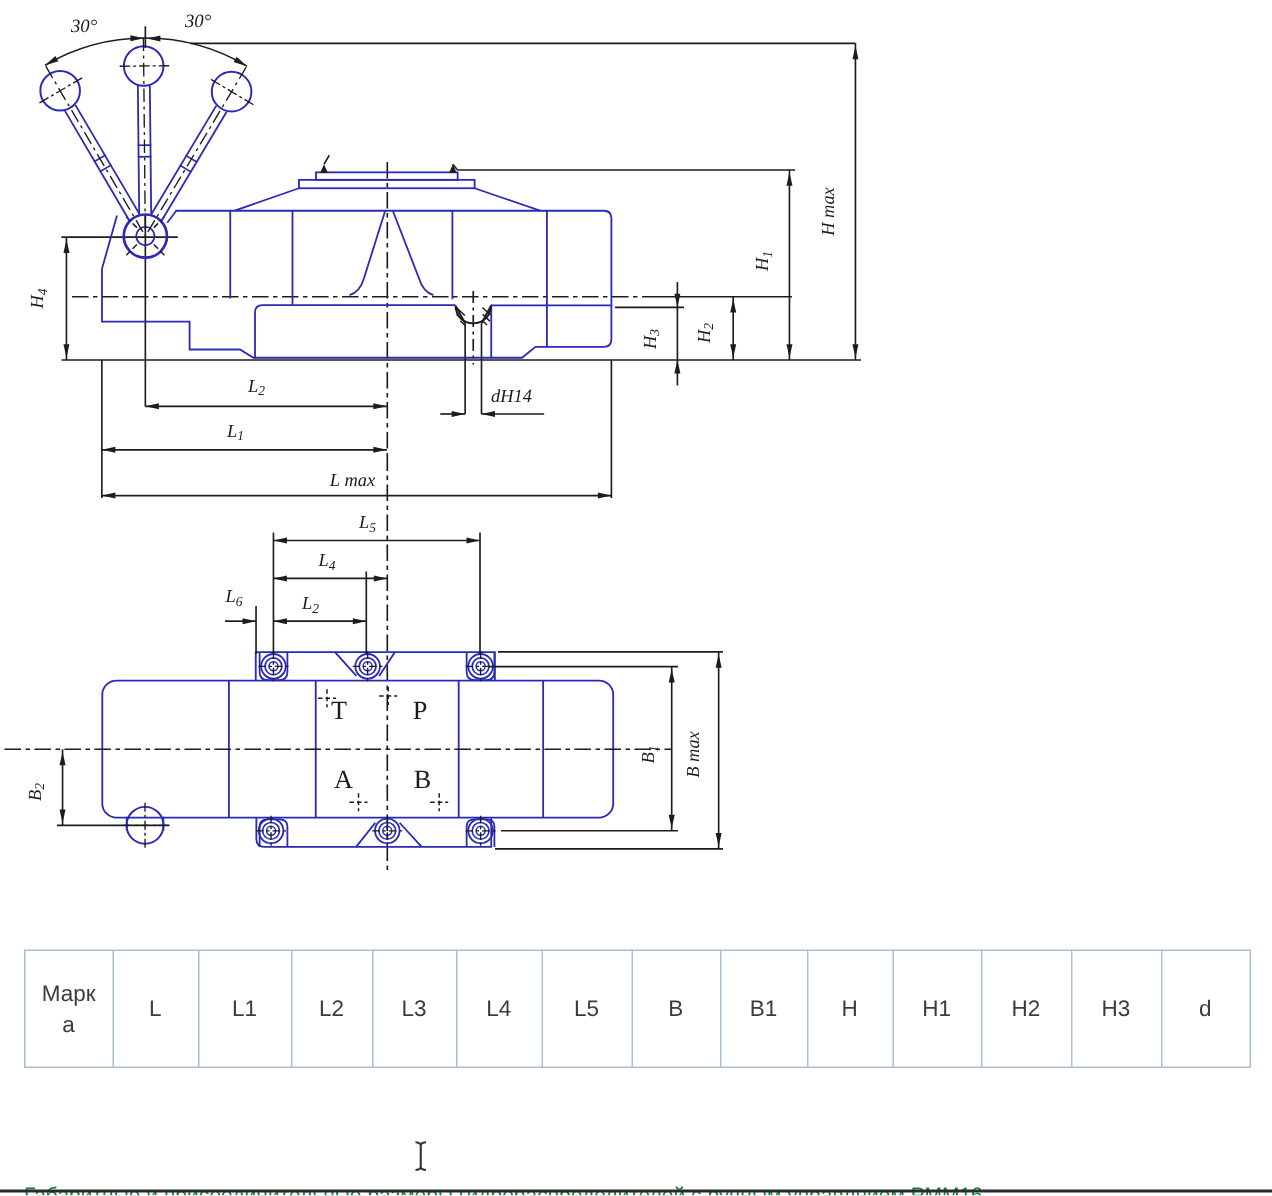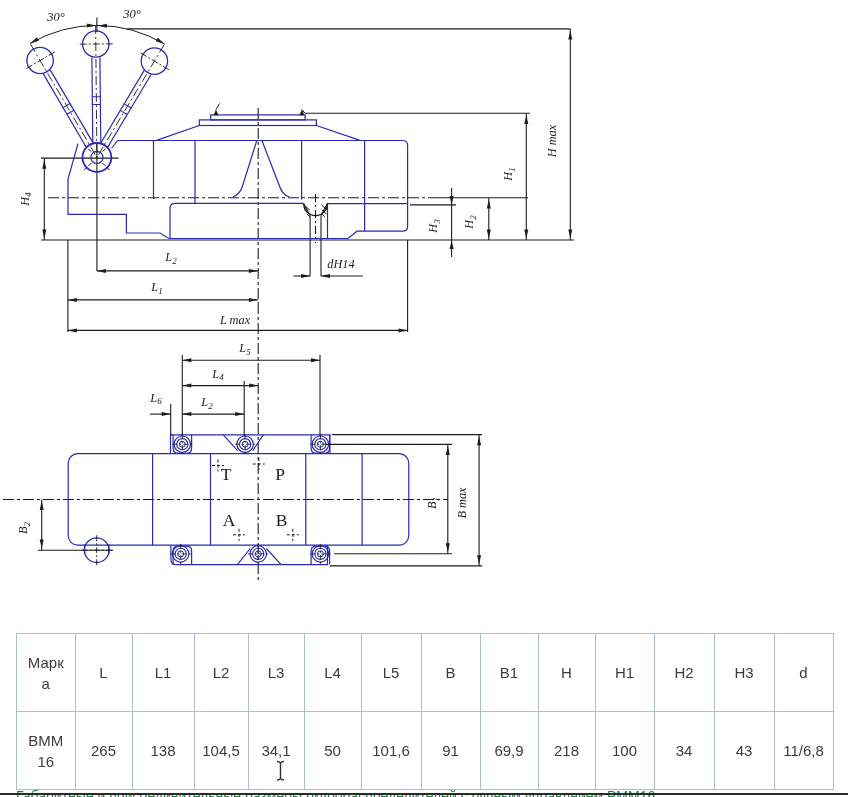--- a/index.html
+++ b/index.html
@@ -297,36 +297,20 @@
           <td>L4</td>
           <td>L5</td>
           <td>B</td>
           <td>B1</td>
           <td>H</td>
           <td>H1</td>
           <td>H2</td>
           <td>H3</td>
           <td>d</td>
         </tr>
-<tr>
-          <td>ВММ<br>16</td>
-          <td>265</td>
-          <td>138</td>
-          <td>104,5</td>
-          <td>34,1</td>
-          <td>50</td>
-          <td>101,6</td>
-          <td>91</td>
-          <td>69,9</td>
-          <td>218</td>
-          <td>100</td>
-          <td>34</td>
-          <td>43</td>
-          <td>11/6,8</td>
-        </tr>
 </tbody>
     </table>
 
 <div id="cap">Габаритные и присоединительные размеры гидрораспределителей с ручным управлнием РММ16.</div>
 
 <svg style="position:absolute;left:275px;top:760px;" width="12" height="22" viewBox="0 0 12 22">
 <path d="M2,1.5 Q4.5,1.5 5.5,3 Q6.5,1.5 9,1.5 M5.5,3 L5.5,18.5 M2,20 Q4.5,20 5.5,18.5 Q6.5,20 9,20" stroke="#333" stroke-width="1.4" fill="none"></path>
 </svg>
 
 <div id="botline"></div>

